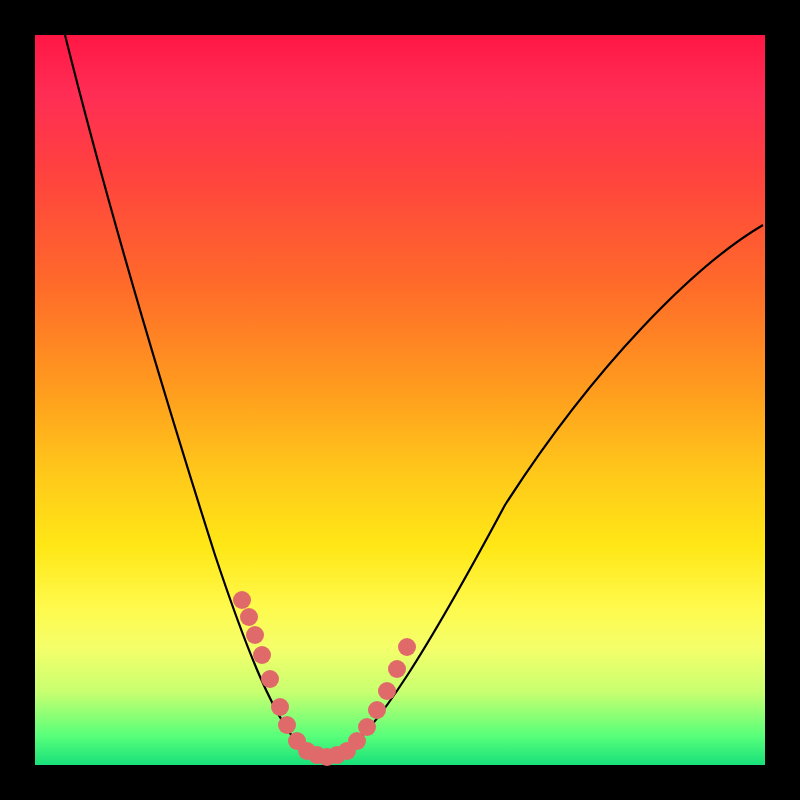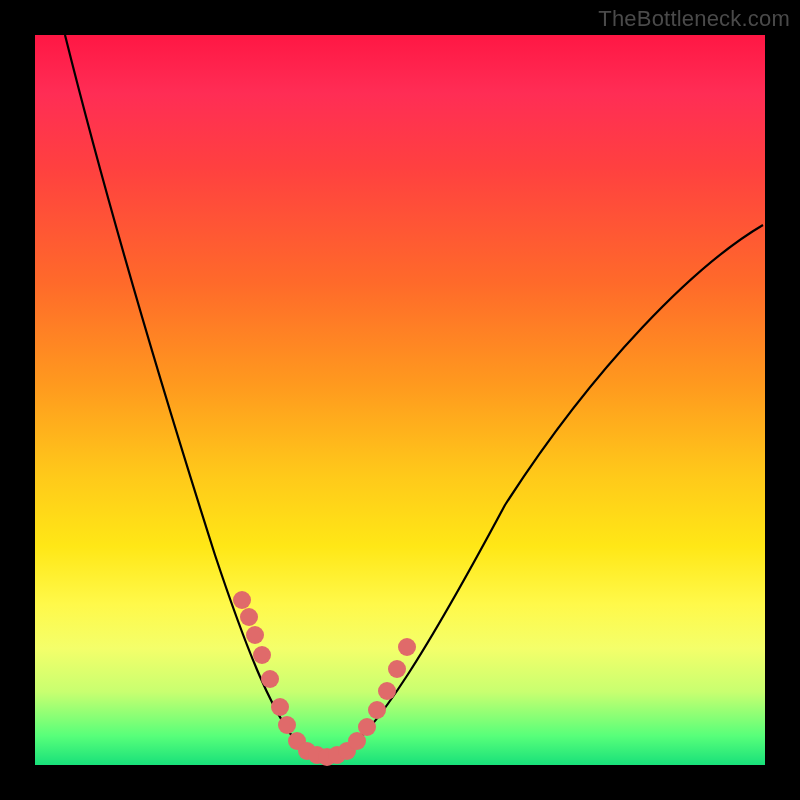--- a/index.html
+++ b/index.html
@@ -98,15 +98,14 @@
         <circle cx="332" cy="692" r="9"></circle>
         <circle cx="342" cy="675" r="9"></circle>
         <circle cx="352" cy="656" r="9"></circle>
         <circle cx="362" cy="634" r="9"></circle>
         <circle cx="372" cy="612" r="9"></circle>
       </g>
     </svg>
 
   </div>
 
-  <div class="watermark">TheBottleneck.com</div>
 
 </div>
 
 </body></html>

